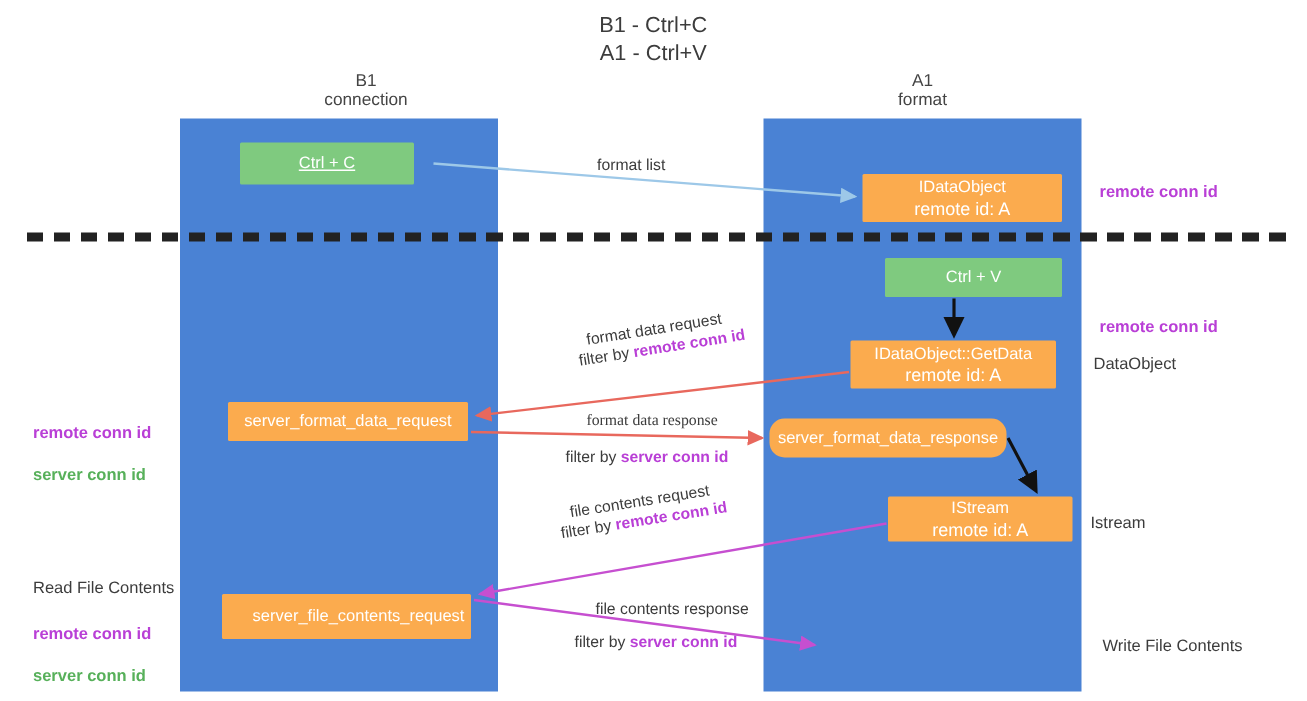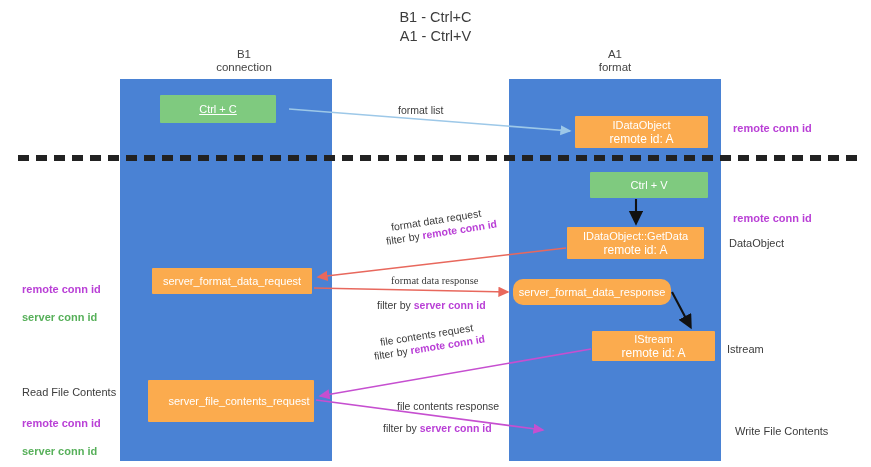--- a/index.html
+++ b/index.html
@@ -83,21 +83,21 @@
   .node .l2 { font-size: 12px; }
 
   
   #n-ctrlc   { left: 160px; top: 95px;  width: 116px; height: 28px; text-decoration: underline; }
   #n-idataobj{ left: 575px; top: 116px; width: 133px; height: 32px; }
   #n-ctrlv   { left: 578px; top: 172px; width: 118px; height: 26px; margin-left: 12px; }
   #n-getdata { left: 567px; top: 227px; width: 137px; height: 32px; }
   #n-sfdreq  { left: 152px; top: 268px; width: 160px; height: 26px; }
   #n-sfdres  { left: 513px; top: 279px; width: 158px; height: 26px; border-radius: 10px; }
   #n-istream { left: 592px; top: 331px; width: 123px; height: 30px; }
-  #n-sfcreq  { left: 148px; top: 380px; width: 166px; height: 42px; padding-left: 16px; }
+  #n-sfcreq  { left: 148px; top: 396px; width: 166px; height: 30px; padding-left: 16px; }
   #n-sfcres  { left: 548px; top: 417px; width: 157px; height: 26px; }
 
   
   .side-label {
     position: absolute;
     font-size: 11px;
     line-height: 14px;
     color: #3c3c3c;
     white-space: pre-line;
   }

